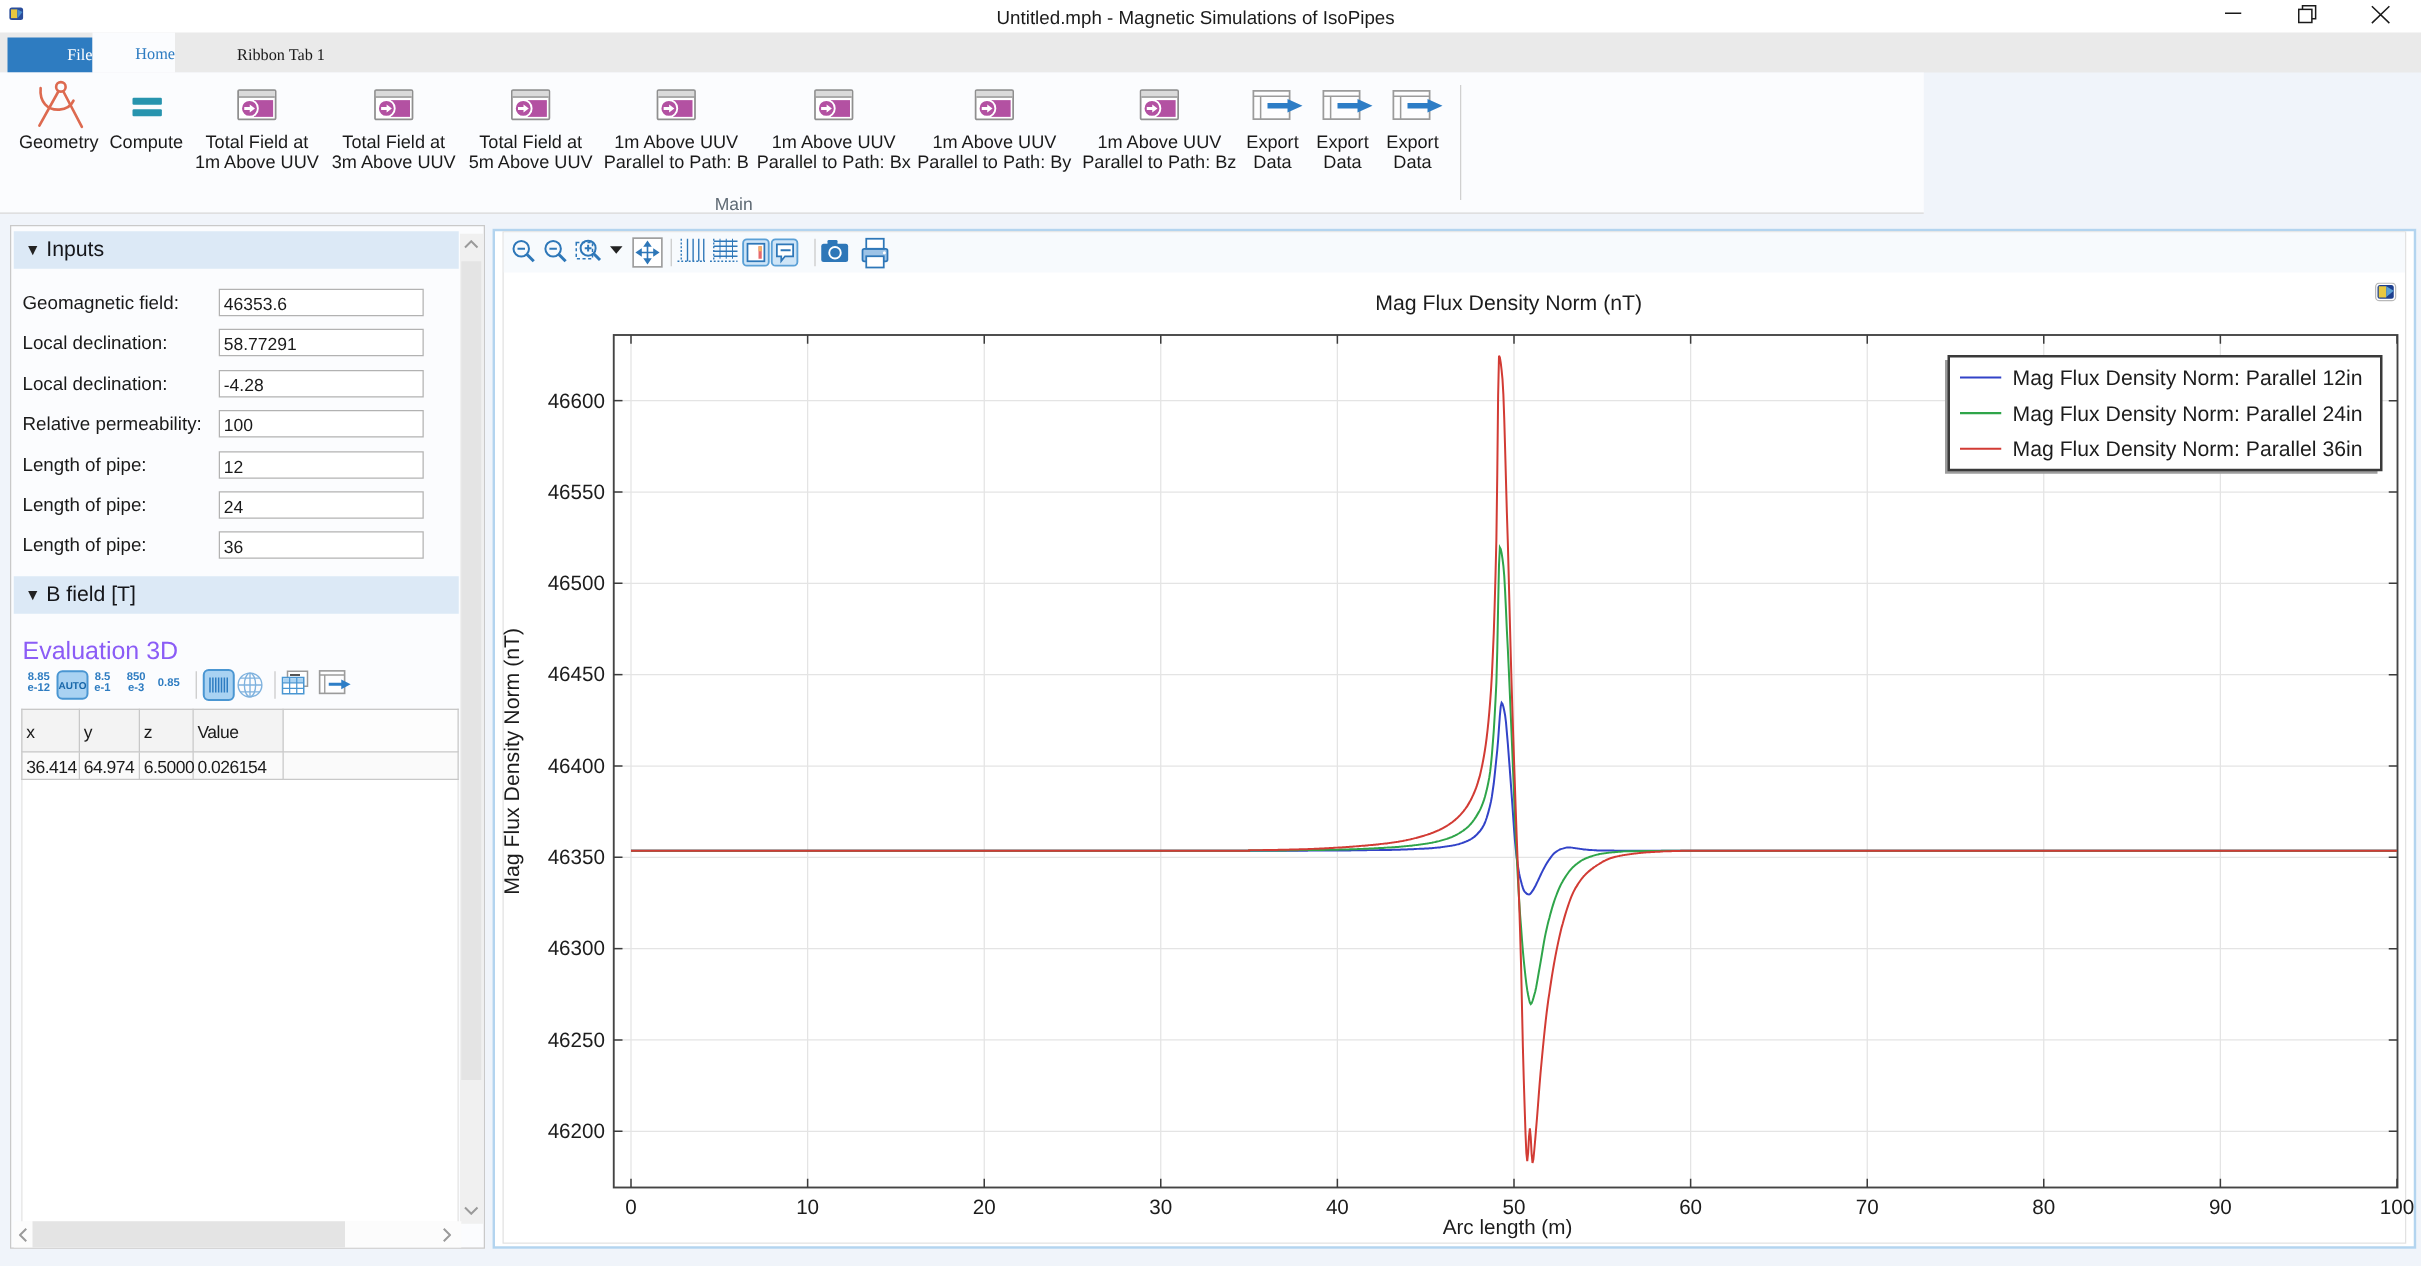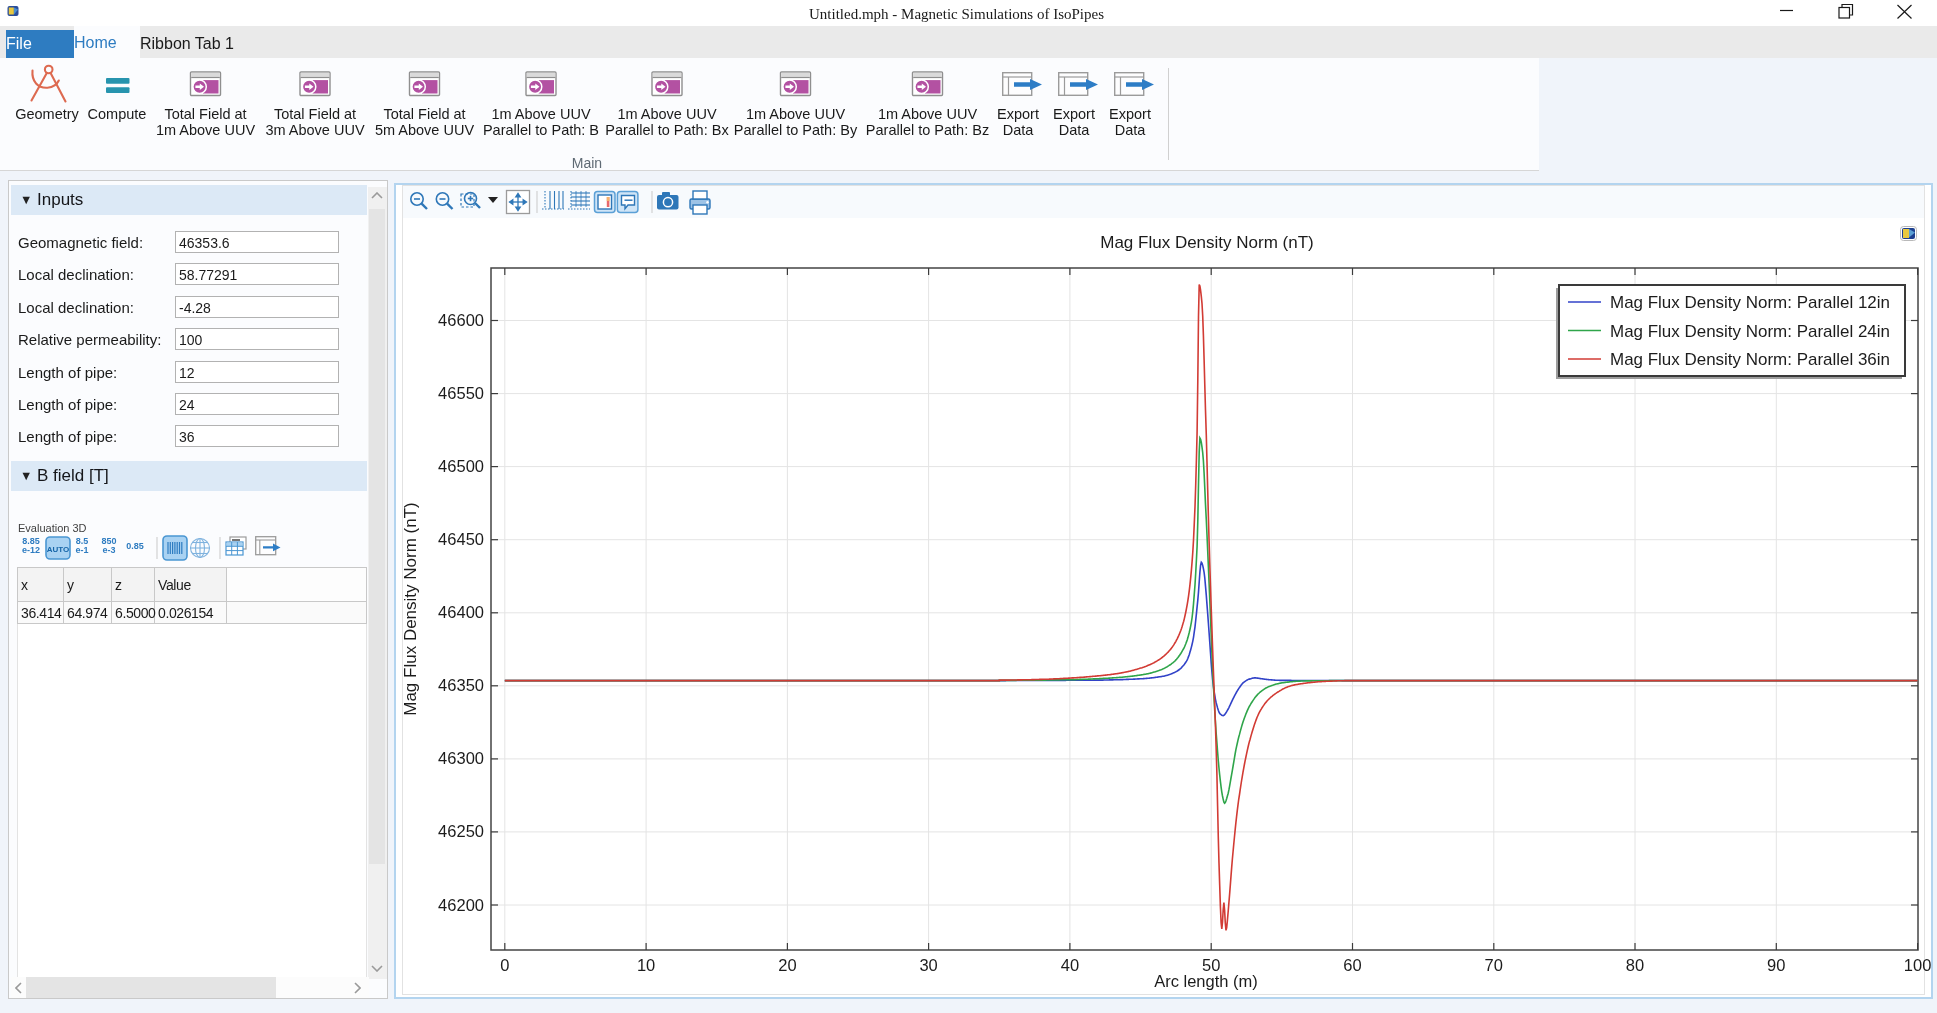--- a/index.html
+++ b/index.html
@@ -1,20 +1,20 @@
 <!DOCTYPE html>
 <html><head><meta charset="utf-8"><title>Untitled.mph - Magnetic Simulations of IsoPipes</title>
 <style>
 * { margin:0; padding:0; box-sizing:border-box; }
 body { width:1937px; height:1013px; position:relative; overflow:hidden;
  background:#f0f4fa; font-family:"Liberation Sans", sans-serif; }
-#titlebar { position:absolute; left:0; top:0; width:1937px; height:30px; background:#ffffff;font-family:Liberation Serif, serif; }
+#titlebar { position:absolute; left:0; top:0; width:1937px; height:30px; background:#ffffff; }
 #titletext { position:absolute; left:-24px; right:0; top:6px; text-align:center; font-size:15px; color:#1b1b1b; }
 #tabrow { position:absolute; left:0; top:26px; width:1937px; height:32px; background:#eaeaea; }
-.tab { position:absolute; bottom:0; height:28px; line-height:28px; text-align:left; font-size:16px; }
+.tab { position:absolute; bottom:0; height:28px; line-height:28px; text-align:right; font-size:13px;font-family:Liberation Serif, serif; }
 #ribbon { position:absolute; left:0; top:58px; width:1539px; height:113px; background:#fbfcfe;
  border-bottom:1px solid #d6d6d6; }
 .rlab { position:absolute; font-size:14.5px; color:#1a1a1a; text-align:center; line-height:16.2px; }
 #mainlab { position:absolute; left:517px; top:97px; width:140px; text-align:center; font-size:14px; color:#5f6a74; }
 #rsep { position:absolute; left:1168px; top:10px; height:92px; width:1px; background:#d0d0d0; }
 #leftpanel { position:absolute; left:8px; top:180px; width:380px; height:819px; background:#fbfcfe;
  border:1px solid #c9c9c9; }
 .sechead { position:absolute; left:2px; width:356px; height:30px; background:#dce9f6; color:#15161a;
  font-size:17px; line-height:30px; padding-left:26px; }
 .tri { position:absolute; left:9px; font-size:12.5px; color:#222222; }
@@ -164,21 +164,21 @@
     <div class="fbox" style="top:114.8px">-4.28</div>
     <div class="flab" style="top:150.2px">Relative permeability:</div>
     <div class="fbox" style="top:147.2px">100</div>
     <div class="flab" style="top:182.6px">Length of pipe:</div>
     <div class="fbox" style="top:179.6px">12</div>
     <div class="flab" style="top:215px">Length of pipe:</div>
     <div class="fbox" style="top:212px">24</div>
     <div class="flab" style="top:247.4px">Length of pipe:</div>
     <div class="fbox" style="top:244.4px">36</div>
 <div class="sechead" style="top:280px"><span class="tri">▼</span>B field [T]</div>
-<div style="position:absolute;left:9px;top:341px;font-size:11px;color:#404040">Evaluation 3D</div>
+<div style="position:absolute;left:9px;top:329px;font-size:20px;color:#8b5cf6">Evaluation 3D</div>
 <svg width="280" height="34" viewBox="0 0 280 34" style="position:absolute;left:1px;top:348px" font-family="Liberation Sans, sans-serif">
 <g fill="#2e7cc1" font-size="9" font-weight="bold" text-anchor="middle">
  <text x="21" y="15">8.85</text>
         <text x="21" y="24">e-12</text>
  <text x="72" y="15">8.5</text>
         <text x="72" y="24">e-1</text>
  <text x="99" y="15">850</text>
         <text x="99" y="24">e-3</text>
  <text x="125" y="20">0.85</text>
 </g>

